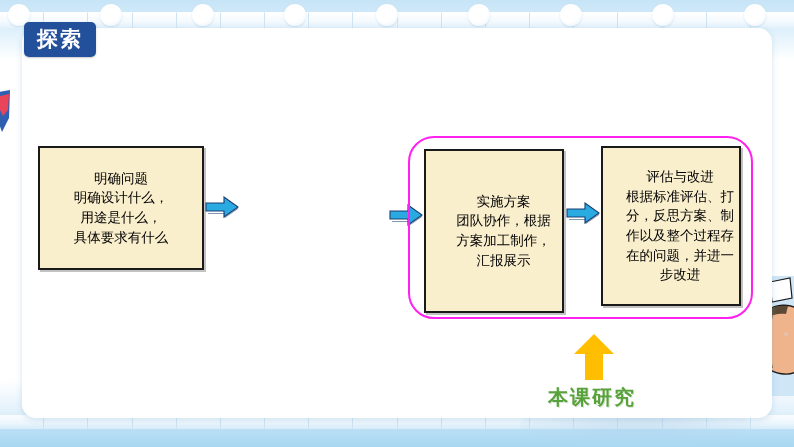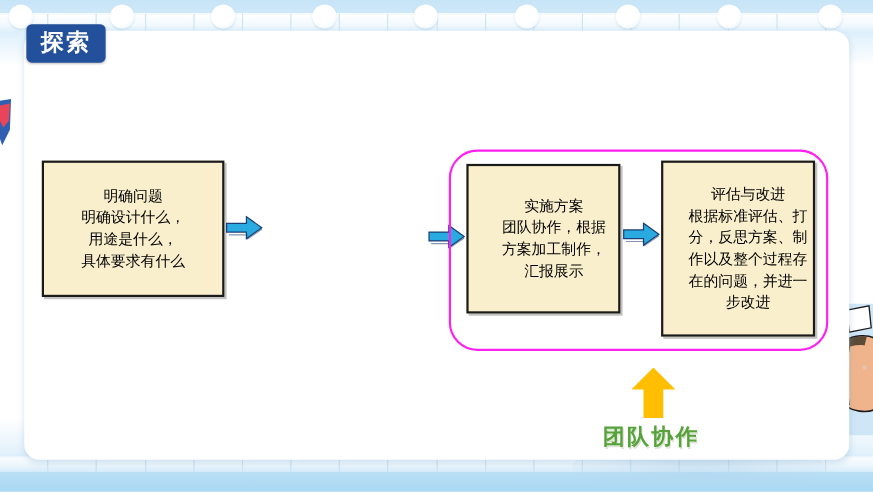--- a/index.html
+++ b/index.html
@@ -122,21 +122,21 @@
   .node-text {
     font-size: 13.5px;
     line-height: 1.45;
     color: #000000;
     white-space: pre-line;
   }
 
   
   #node-1 { left: 38px;  top: 10px;  width: 166px; height: 124px; align-items: center; }
   #node-2 { left: 233px; top: 10px;  width: 155px; height: 142px; }
-  #node-3 { left: 424px; top: 13px;  width: 140px; height: 136px; padding-left: 24px; }
+  #node-3 { left: 424px; top: 13px;  width: 140px; height: 164px; padding-left: 24px; }
   #node-4 { left: 601px; top: 10px;  width: 140px; height: 160px; justify-content: flex-end; }
 
   
   .arrow {
     position: absolute;
     width: 34px;
     height: 22px;
   }
   #arrow-1 { left: 205px; top: 60px; }
   #arrow-2 { left: 389px; top: 68px; }
@@ -322,15 +322,15 @@
 在的问题，并进一
 步改进</div>
     </div>
 
     <div class="highlight-ring"></div>
   </div>
 
   <svg class="callout-arrow" viewBox="0 0 42 46">
     <path d="M21 0 L41 20 L30 20 L30 46 L12 46 L12 20 L1 20 Z" fill="#ffbe00"></path>
   </svg>
-  <div class="callout-label">团队协作</div>
+  <div class="callout-label">本课研究</div>
 
 </div>
 
 </body></html>

